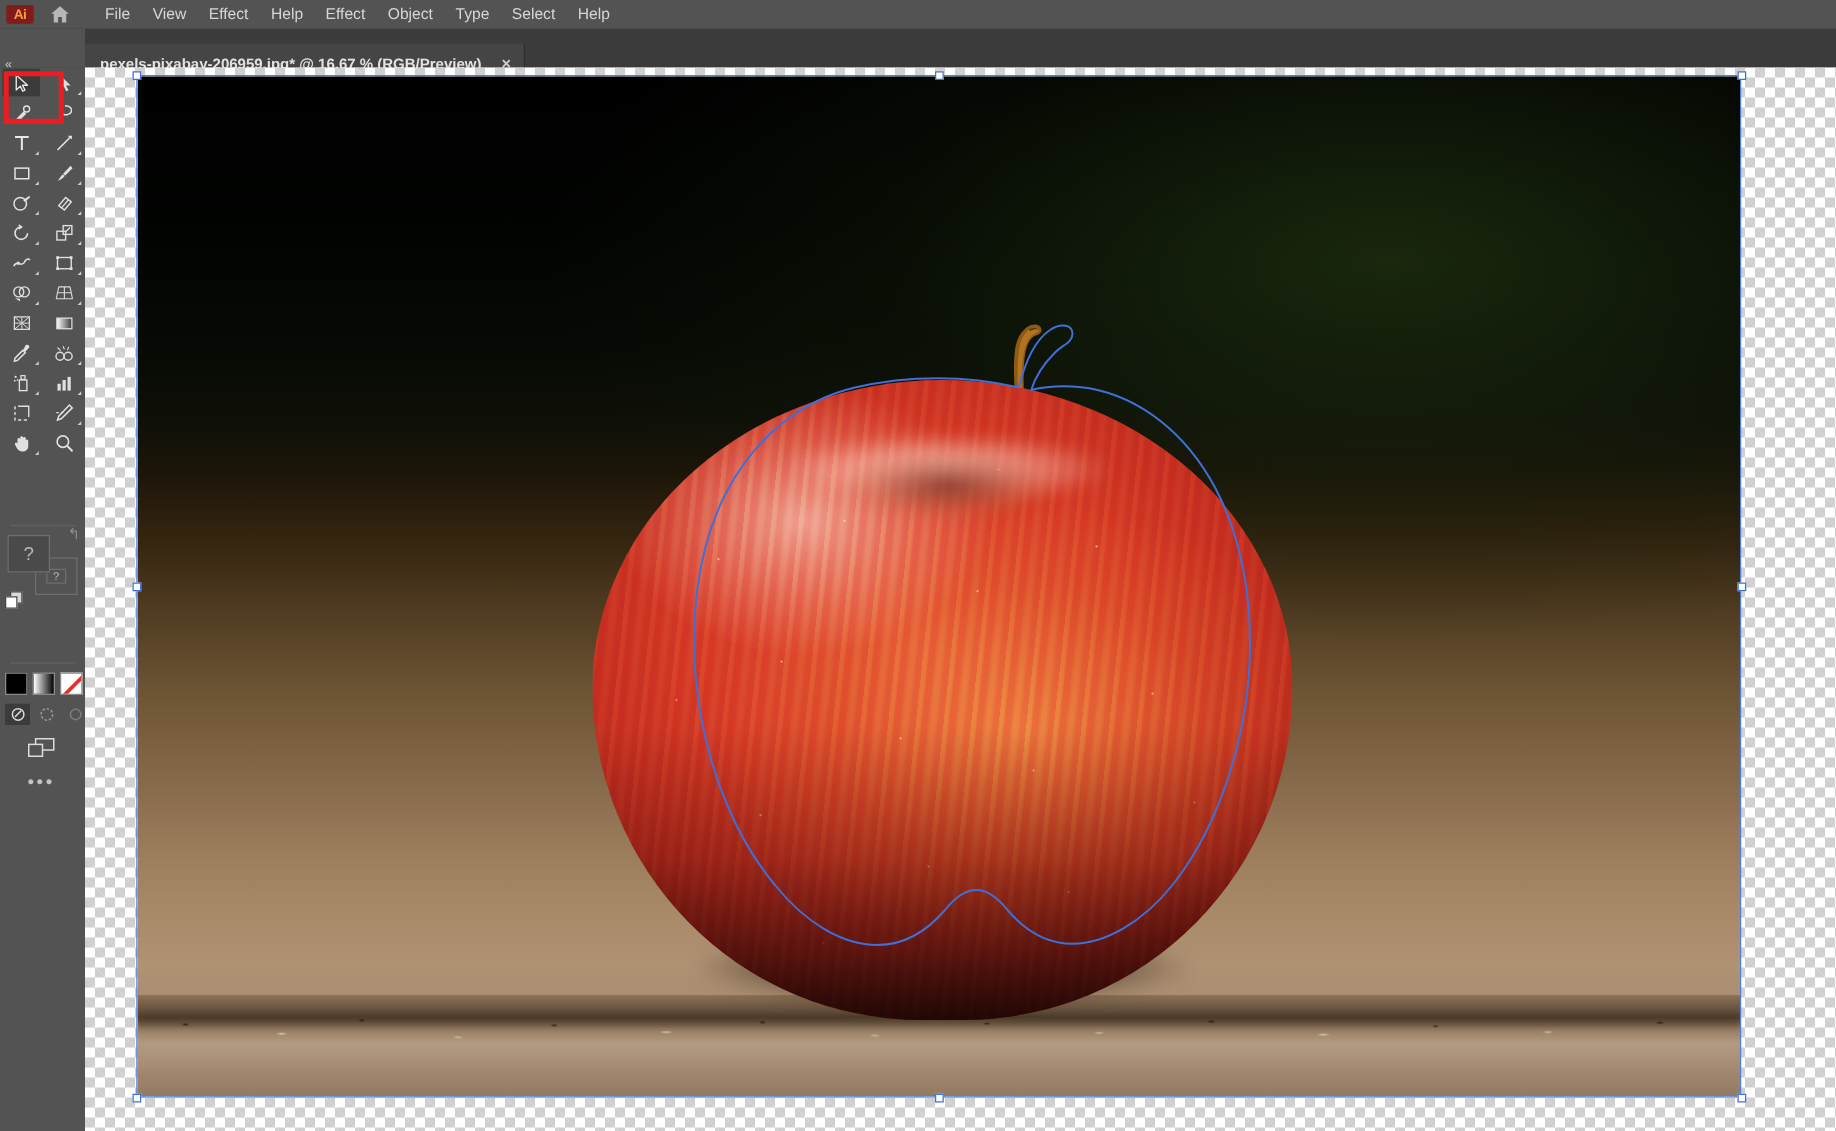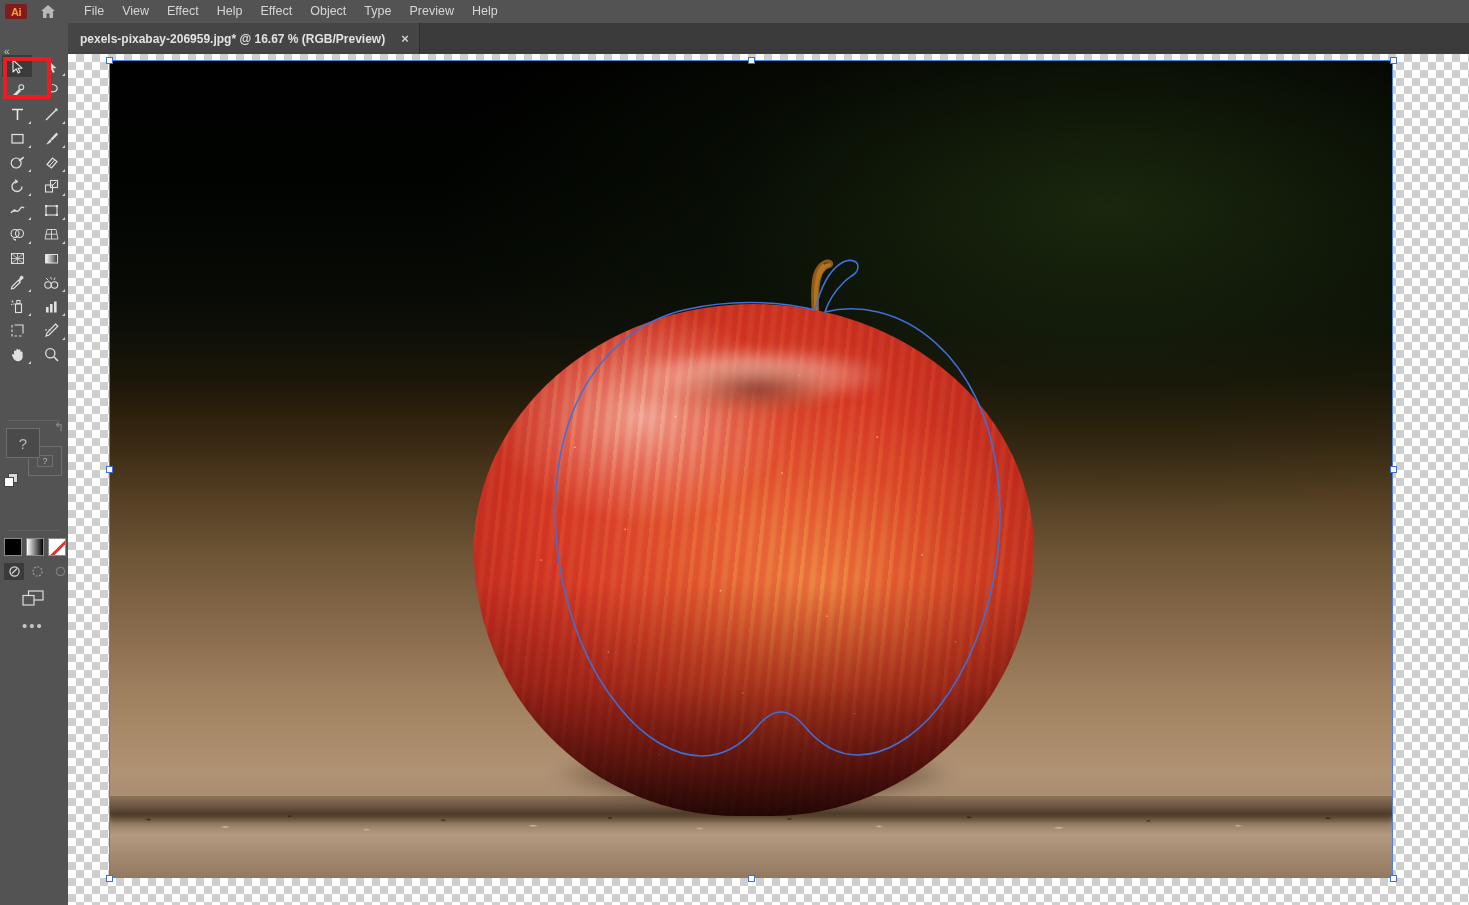--- a/index.html
+++ b/index.html
@@ -50,21 +50,21 @@
     color: #c8c8c8; font-size: 10px; line-height: 10px;
     letter-spacing: -1px;
   }
   #panel-grip {
     position: absolute; left: 20px; top: 40px;
     width: 30px; height: 5px;
     background: repeating-linear-gradient(to right,
       #8a8a8a 0px, #8a8a8a 1px, transparent 1px, transparent 3px);
   }
   #doc-tab {
-    position: absolute; left: 68px; top: 0; height: 31px;
+    position: absolute; left: 68px; top: 12px; height: 31px;
     background: #454545;
     display: flex; align-items: center;
     padding: 0 10px 0 12px;
     border-right: 1px solid #2d2d2d;
   }
   #doc-tab-title {
     color: #e2e2e2; font-size: 12px; font-weight: bold;
     white-space: nowrap;
   }
   #doc-tab-close {
@@ -389,21 +389,21 @@
     </svg>
   </div>
   <div id="menu-items">
     <div class="menu-item">File</div>
     <div class="menu-item">View</div>
     <div class="menu-item">Effect</div>
     <div class="menu-item">Help</div>
     <div class="menu-item">Effect</div>
     <div class="menu-item">Object</div>
     <div class="menu-item">Type</div>
-    <div class="menu-item">Preview</div>
+    <div class="menu-item">Select</div>
     <div class="menu-item">Help</div>
   </div>
 </div>
 
 <div id="tabbar">
   <div id="tab-left-strip"></div>
   <div id="collapse-chevron">«</div>
   <div id="panel-grip"></div>
   <div id="doc-tab">
     <span id="doc-tab-title">pexels-pixabay-206959.jpg* @ 16.67 % (RGB/Preview)</span>

